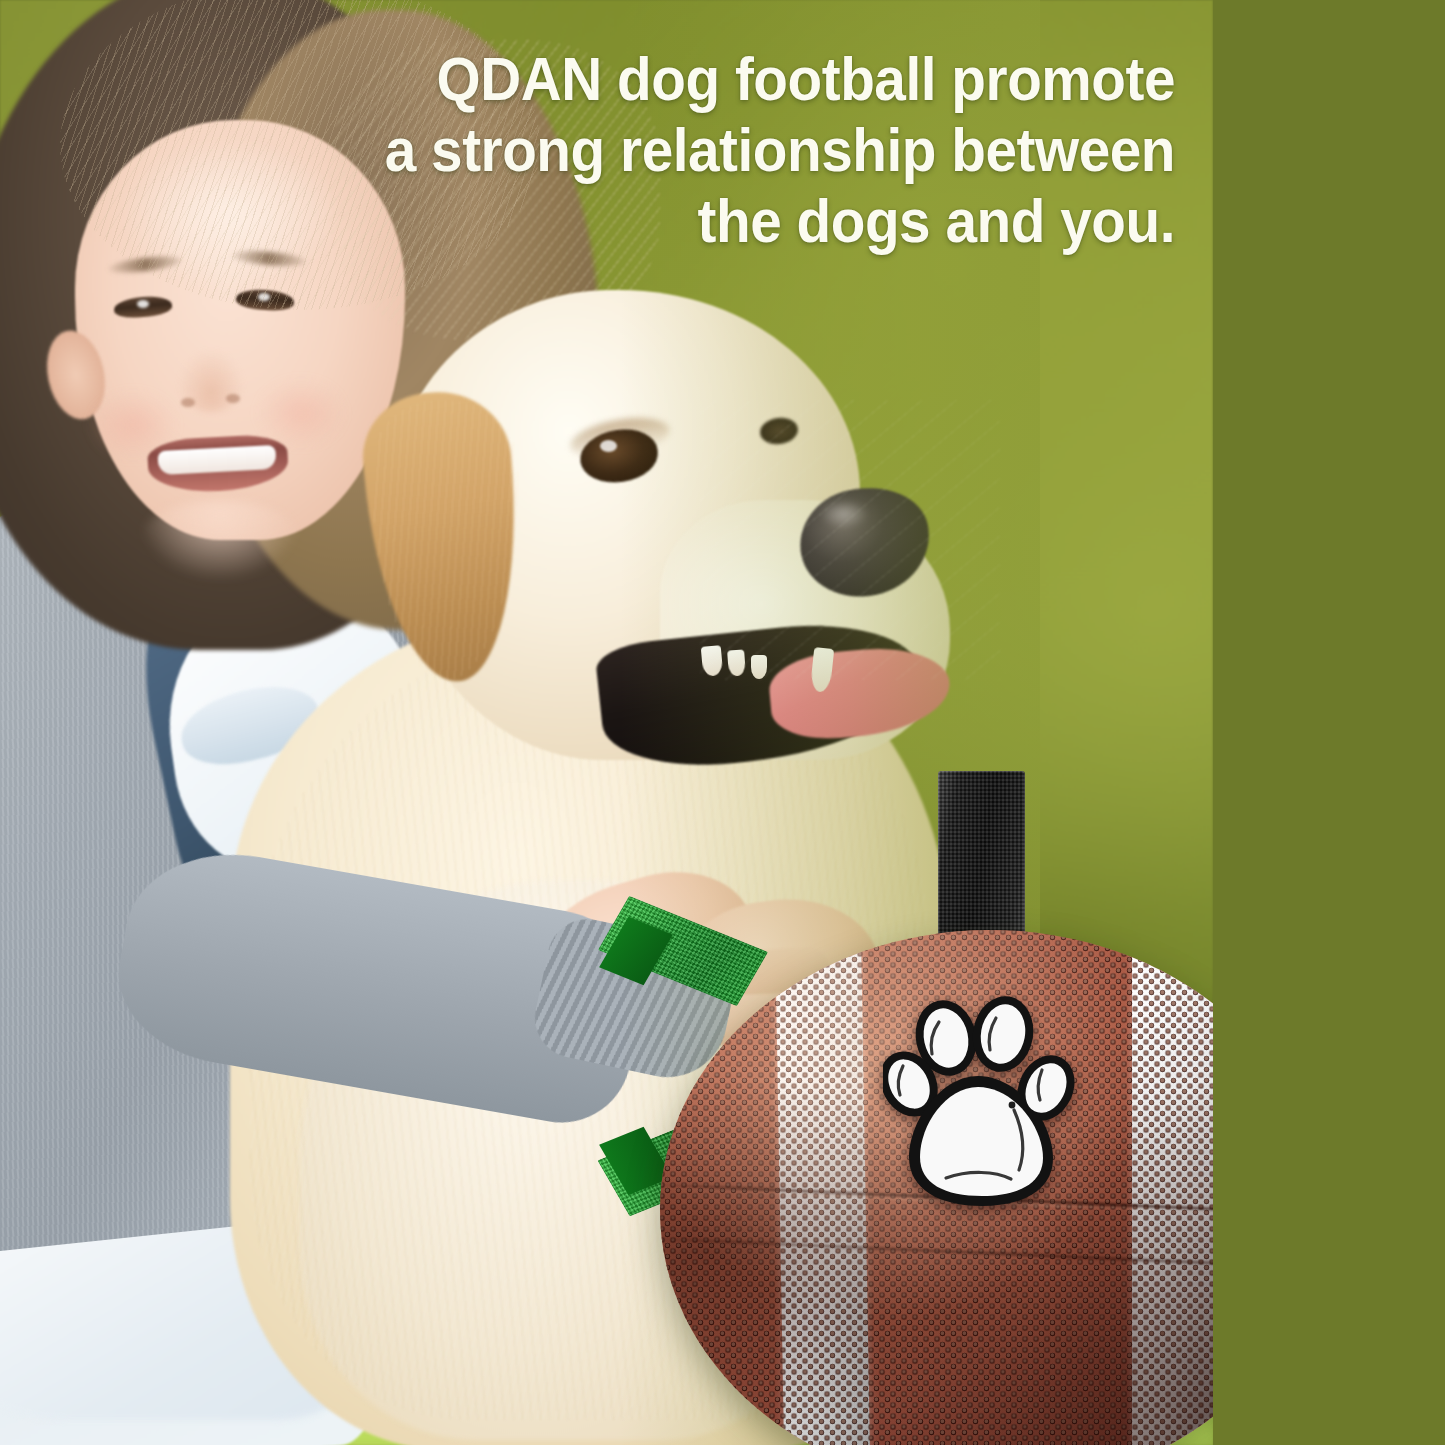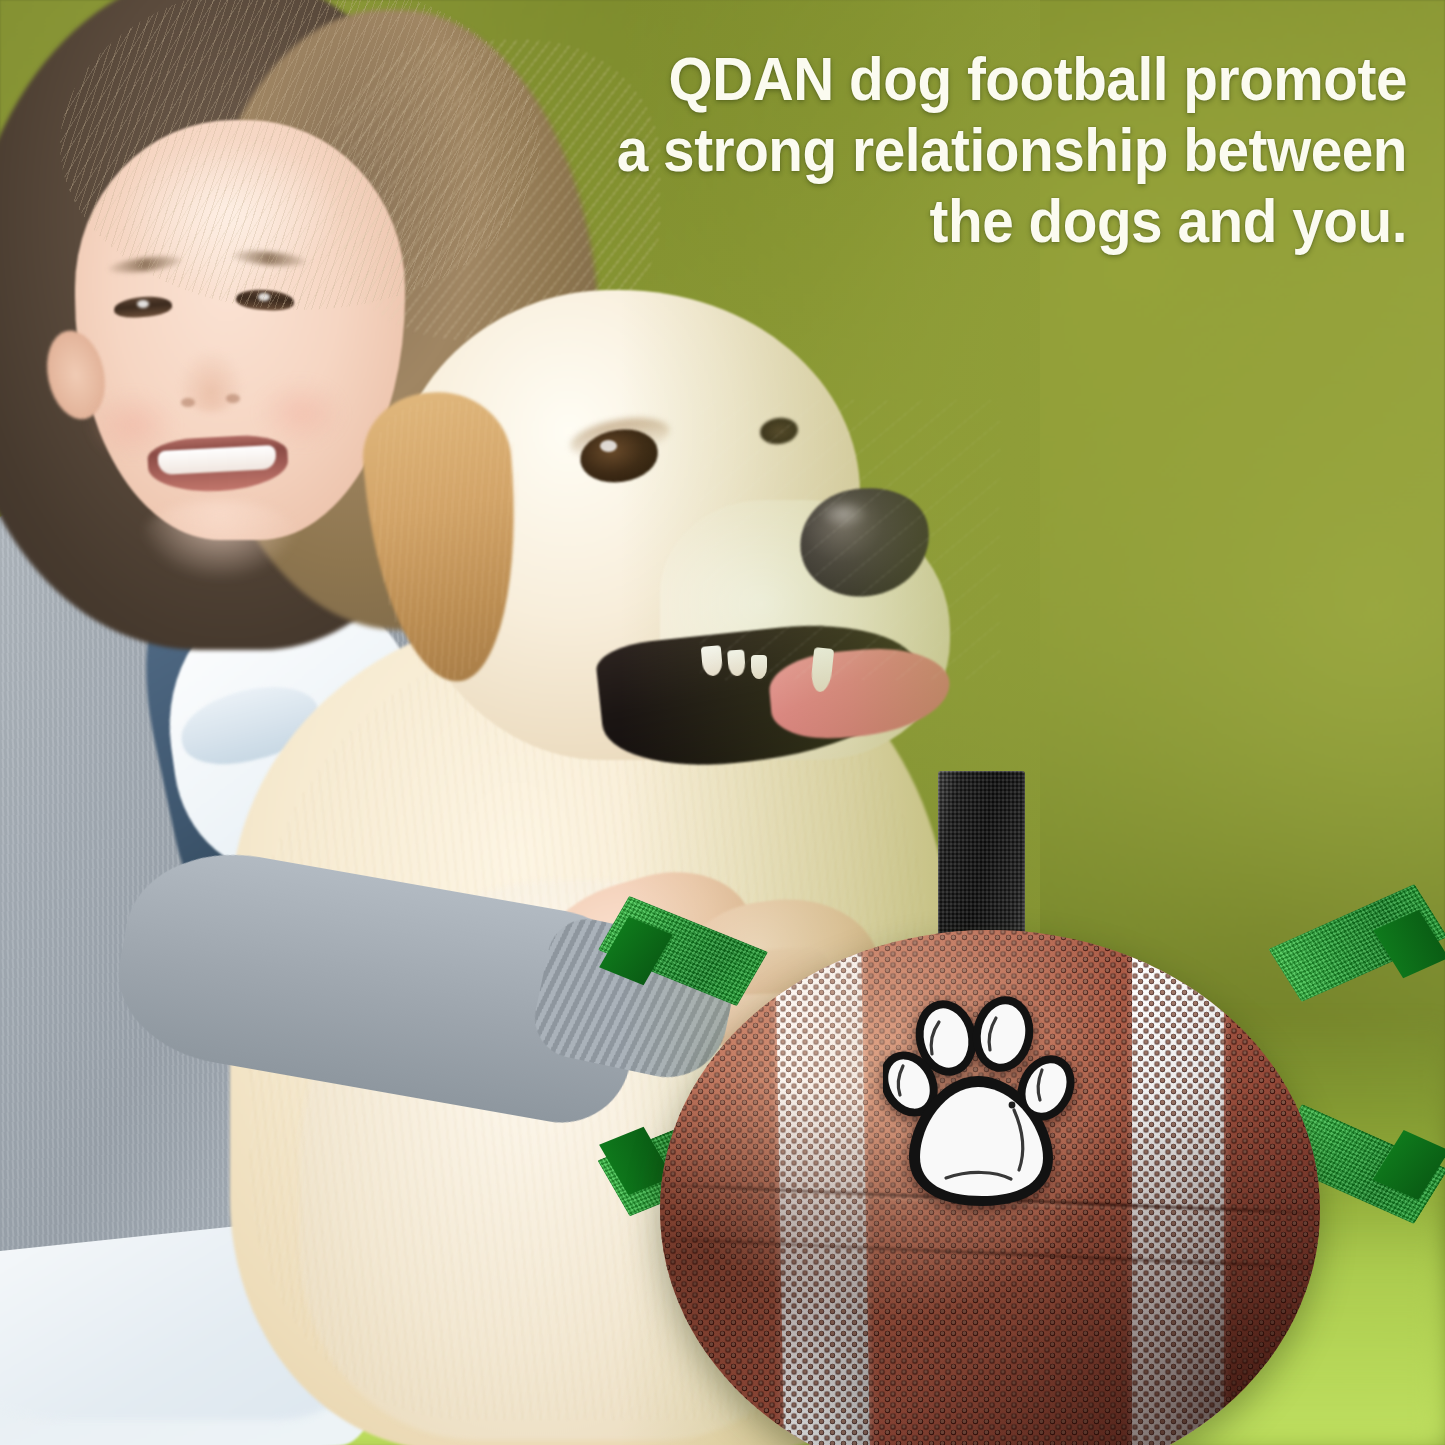--- a/index.html
+++ b/index.html
@@ -5,21 +5,21 @@
 <style>
   * { margin:0; padding:0; box-sizing:border-box; }
   html,body{
     width:1445px; height:1445px;
     font-family:"Liberation Sans", sans-serif;
     overflow:hidden; background:#6d7a2a;
   }
 
   #stage{
     position:relative;
-    width:1445px; height:1445px;
+    width:1213px; height:1445px;
     overflow:hidden;
   }
 
   
   .bg-base{
     position:absolute; inset:0;
     background:
       radial-gradient(circle at 78% 18%, rgba(150,163,58,.95) 0%, rgba(124,138,40,0) 46%),
       radial-gradient(circle at 95% 42%, rgba(163,176,72,.85) 0%, rgba(150,163,58,0) 40%),
       radial-gradient(circle at 62% 6%,  rgba(104,120,30,.85) 0%, rgba(104,120,30,0) 38%),

